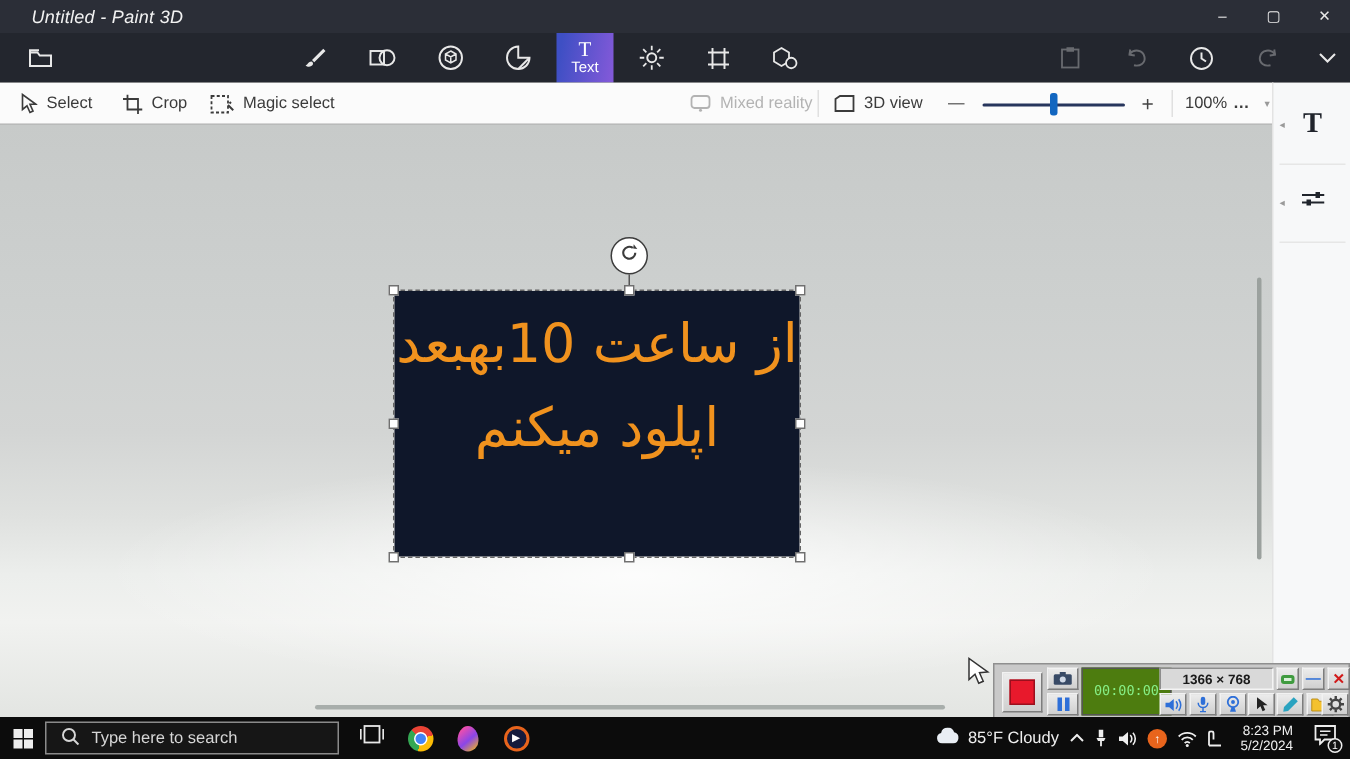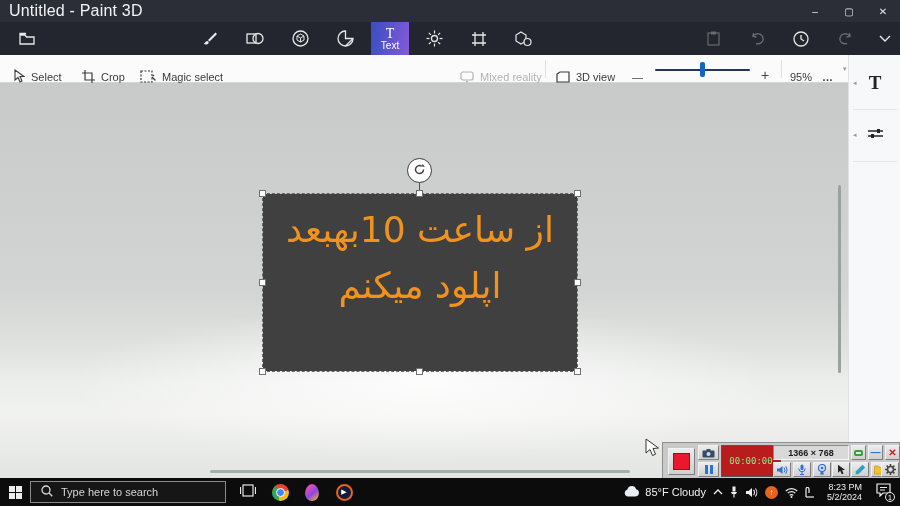--- a/index.html
+++ b/index.html
@@ -2,36 +2,36 @@
 <html><head>
 <meta charset="utf-8">
 <style>
   * { margin:0; padding:0; box-sizing:border-box; }
   html,body { width:900px; height:506px; overflow:hidden; }
   body { font-family:"Liberation Sans", sans-serif; position:relative; background:#000; }
   .abs { position:absolute; }
 
   
   #titlebar { left:0; top:0; width:900px; height:22px; background:#2b2e37; display:flex; align-items:center; }
-  #title-text { color:#f2f2f2; font-size:16px; padding-left:9px; letter-spacing:.2px; }
+  #title-text { color:#f2f2f2; font-size:12px; padding-left:21px; letter-spacing:.2px;font-style:italic; }
   .winctl { width:34px; height:22px; display:flex; align-items:center; justify-content:center; color:#e8e8e8; font-size:10px; }
   #win-controls { position:absolute; right:0; top:0; display:flex; }
 
   
   #toolbar { left:0; top:22px; width:900px; height:33px; background:#23262e; }
   .tb-icon { position:absolute; top:0; width:38px; height:33px; display:flex; align-items:center; justify-content:center; }
   .tb-icon svg { display:block; }
   #text-tool { background:linear-gradient(100deg,#3e4fc4 10%,#8159d8 95%); display:flex; flex-direction:column; align-items:center; justify-content:center; gap:0; }
   #text-tool .t-glyph { color:#fff; font-family:"Liberation Serif",serif; font-size:14px; line-height:13px; }
   #text-tool .t-label { color:#fff; font-size:10px; }
   .dim { opacity:.35; }
 
   
   #ribbon { left:0; top:55px; width:848px; height:28px; background:#fbfbfb; border-bottom:1px solid #d5d5d5; }
-  .rb-item { position:absolute; top:0; height:28px; display:flex; align-items:flex-end; gap:6px; color:#3b3b3b; font-size:11px; }
+  .rb-item { position:absolute; top:0; height:28px; display:flex; align-items:center; gap:6px; color:#3b3b3b; font-size:11px; }
   .rb-item svg { display:block; }
   .rb-gray { color:#b3b3b3; }
   .rb-sep { position:absolute; top:5px; width:1px; height:18px; background:#e0e0e0; }
   #zoom-track { position:absolute; left:655px; top:13.5px; width:95px; height:2px; background:#27355c; border-radius:2px; }
   #zoom-handle { position:absolute; left:700px; top:7px; width:5px; height:15px; background:#1266c0; border-radius:2px; }
   .zoom-sign { font-size:14px; color:#444; }
   #ribbon-scroll-arrow { position:absolute; left:843px; top:10px; font-size:7px; color:#9a9a9a; }
 
   
   #sidebar { left:848px; top:55px; width:52px; height:423px; background:#f7f8f9; border-left:1px solid #e3e3e3; }
@@ -44,36 +44,36 @@
   #canvas {
     left:0; top:83px; width:848px; height:395px;
     background:
       radial-gradient(ellipse 60% 28% at 50% 76%, rgba(255,255,255,.85), rgba(255,255,255,0) 70%),
       linear-gradient(180deg,#c7cac9 0%,#cdd0cf 30%,#d3d5d4 52%,#dfe1df 66%,#eceeec 76%,#f1f2f0 84%,#e3e5e2 100%);
   }
   #v-scroll { left:838px; top:185px; width:3px; height:188px; background:#9ba19e; border-radius:2px; }
   #h-scroll { left:210px; top:470px; width:420px; height:3px; background:#a8aeab; border-radius:2px; }
 
   
-  #textbox { left:263px; top:194px; width:314px; height:177px; background:#404040; outline:1px dashed #666; }
+  #textbox { left:263px; top:194px; width:270px; height:177px; background:#0f172a; outline:1px dashed #666; }
   .handle { position:absolute; width:7px; height:7px; background:#fff; border:1px solid #707070; }
   #rot-stem { left:419px; top:183px; width:1px; height:11px; background:#555; }
   #rot-handle { left:407px; top:158px; width:25px; height:25px; background:#fff; border:1.5px solid #3c3c3c; border-radius:50%; display:flex; align-items:center; justify-content:center; }
   #note-text { position:absolute; left:0; top:8px; width:100%; text-align:center; direction:rtl;
     color:#f0921e; font-size:36px; line-height:56px; font-family:"DejaVu Sans", sans-serif; }
 
   
   #recorder { left:662px; top:442px; width:238px; height:36px; background:#c9c9c9; border:1px solid #8f8f8f; border-bottom:none; display:flex; }
   .rec-btn { border:1px solid; border-color:#f2f2f2 #7d7d7d #7d7d7d #f2f2f2; background:linear-gradient(#ececec,#cfcfcf); display:flex; align-items:center; justify-content:center; }
   #stop-btn { position:absolute; left:5px; top:5px; width:27px; height:27px; }
   #stop-glyph { width:17px; height:17px; background:#e8192c; border:1px solid #9b0f1d; }
   #cam-btn { position:absolute; left:35px; top:2px; width:21px; height:15px; }
   #pause-btn { position:absolute; left:35px; top:19px; width:21px; height:15px; }
   .pause-bars { display:flex; gap:2px; } .pause-bars i { width:3px; height:9px; background:#2e6fd8; }
-  #lcd { position:absolute; left:58px; top:2px; width:60px; height:32px; background:#b91c1c; border:1px solid #555;
+  #lcd { position:absolute; left:58px; top:2px; width:60px; height:32px; background:#4d7c0f; border:1px solid #555;
     display:flex; align-items:center; justify-content:center; color:#86ef86; font-family:"DejaVu Sans Mono",monospace; font-size:9px; letter-spacing:0; }
   #res-label { position:absolute; left:110px; top:2px; width:76px; height:15px; background:#d9d9d9; border:1px solid; border-color:#8d8d8d #f4f4f4 #f4f4f4 #8d8d8d; display:flex; align-items:center; justify-content:center; font-size:9px; font-weight:bold; color:#1a1a1a; }
   #rec-region { position:absolute; left:188px; top:2px; width:15px; height:15px; }
   #rec-region i { width:9px; height:6px; border:2px solid #3f9b3f; border-radius:2px; background:#d9f0d9; }
   #rec-min { position:absolute; left:205px; top:2px; width:15px; height:15px; color:#2e6fd8; font-weight:bold; font-size:10px; }
   #rec-close { position:absolute; left:222px; top:2px; width:15px; height:15px; color:#d11919; font-weight:bold; font-size:10px; }
   .rec-sm { position:absolute; top:19px; width:18px; height:15px; }
   .rec-sm svg { display:block; }
 
   #rec-cursor { left:645px; top:438px; }
@@ -279,21 +279,21 @@
   <div class="rb-item zoom-sign" style="left:632px">
     <span style="font-size:11px">—</span>
   </div>
   <div id="zoom-track"></div>
   <div id="zoom-handle"></div>
   <div class="rb-item zoom-sign" style="left:761px">
     <span>+</span>
   </div>
   <div class="rb-sep" style="left:781px"></div>
   <div class="rb-item" style="left:790px">
-    <span>95%</span>
+    <span>100%</span>
   </div>
   <div class="rb-item" style="left:822px">
     <span style="letter-spacing:1px;font-weight:bold">…</span>
   </div>
   <div id="ribbon-scroll-arrow">▾</div>
 </div>
 
 <div id="sidebar" class="abs">
   <div class="sb-row" style="top:14px;height:28px">
     <span class="sb-arrow">◂</span>

